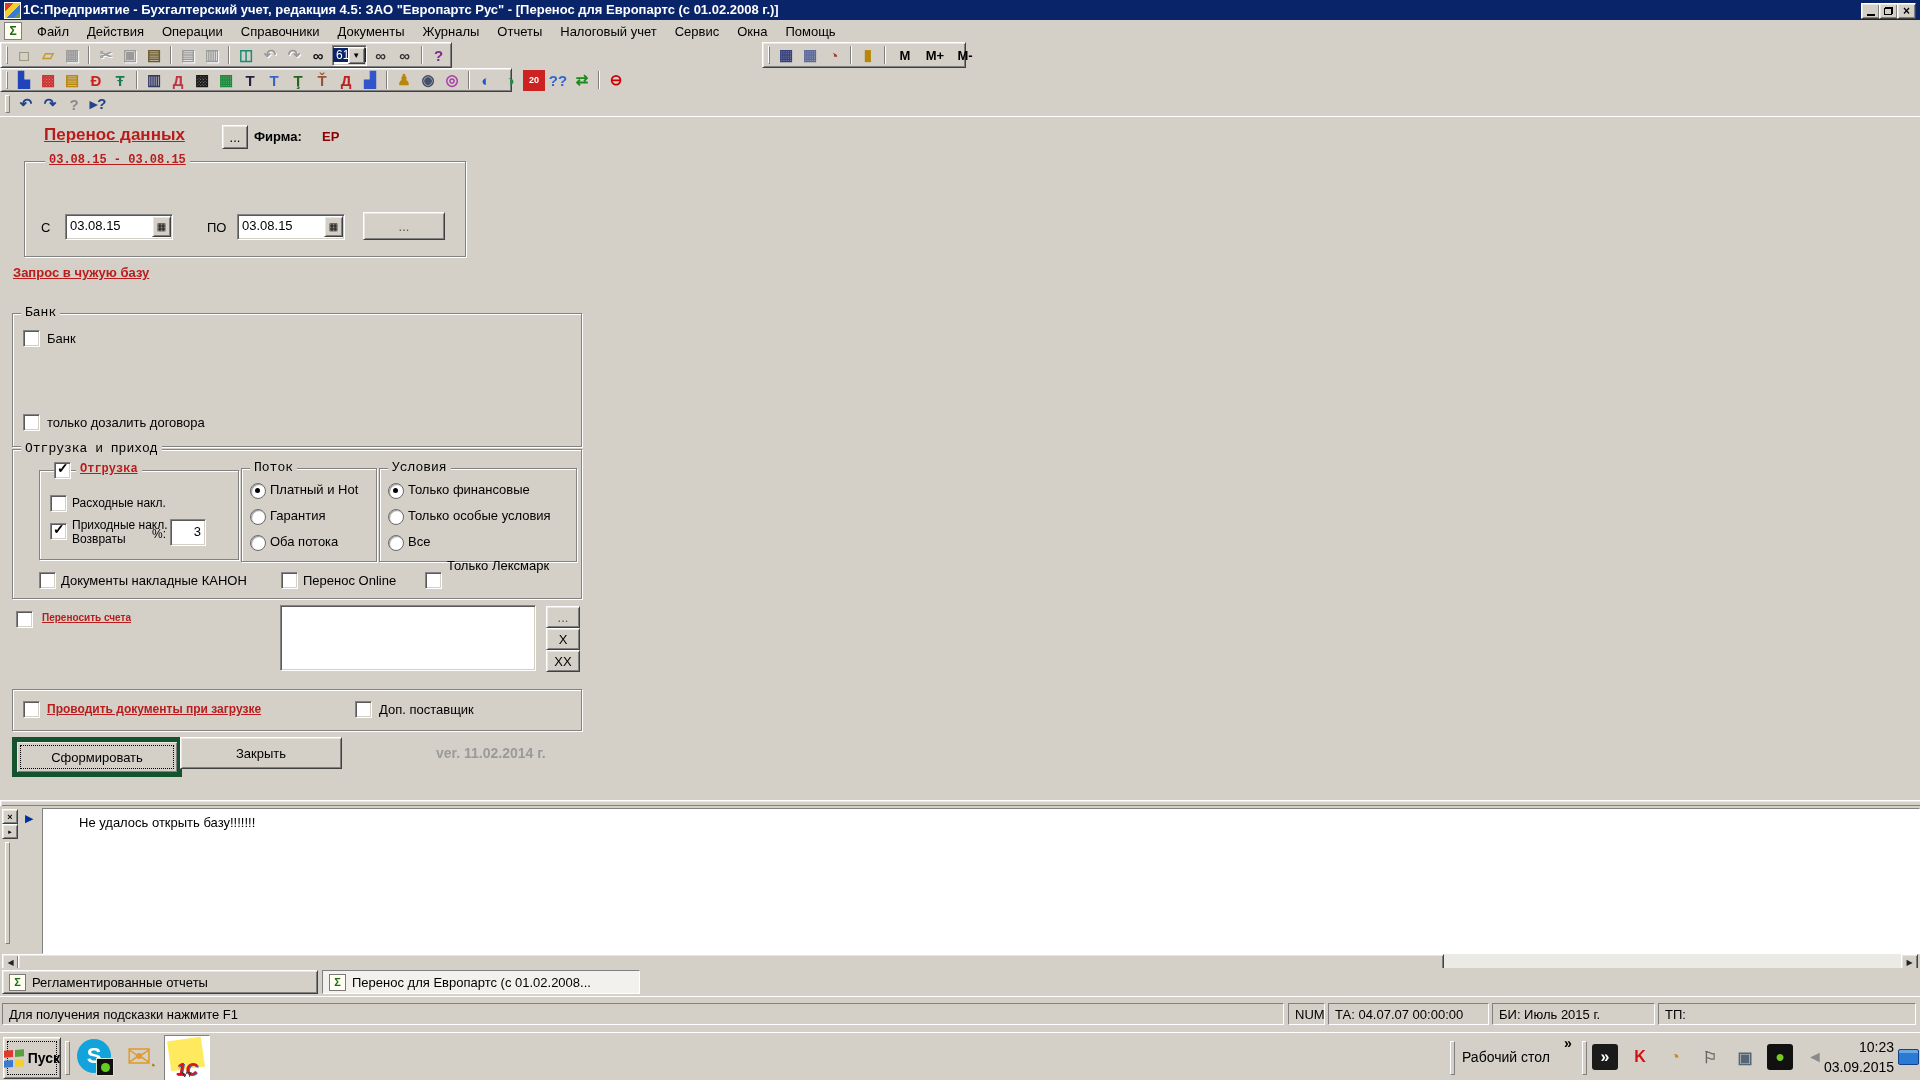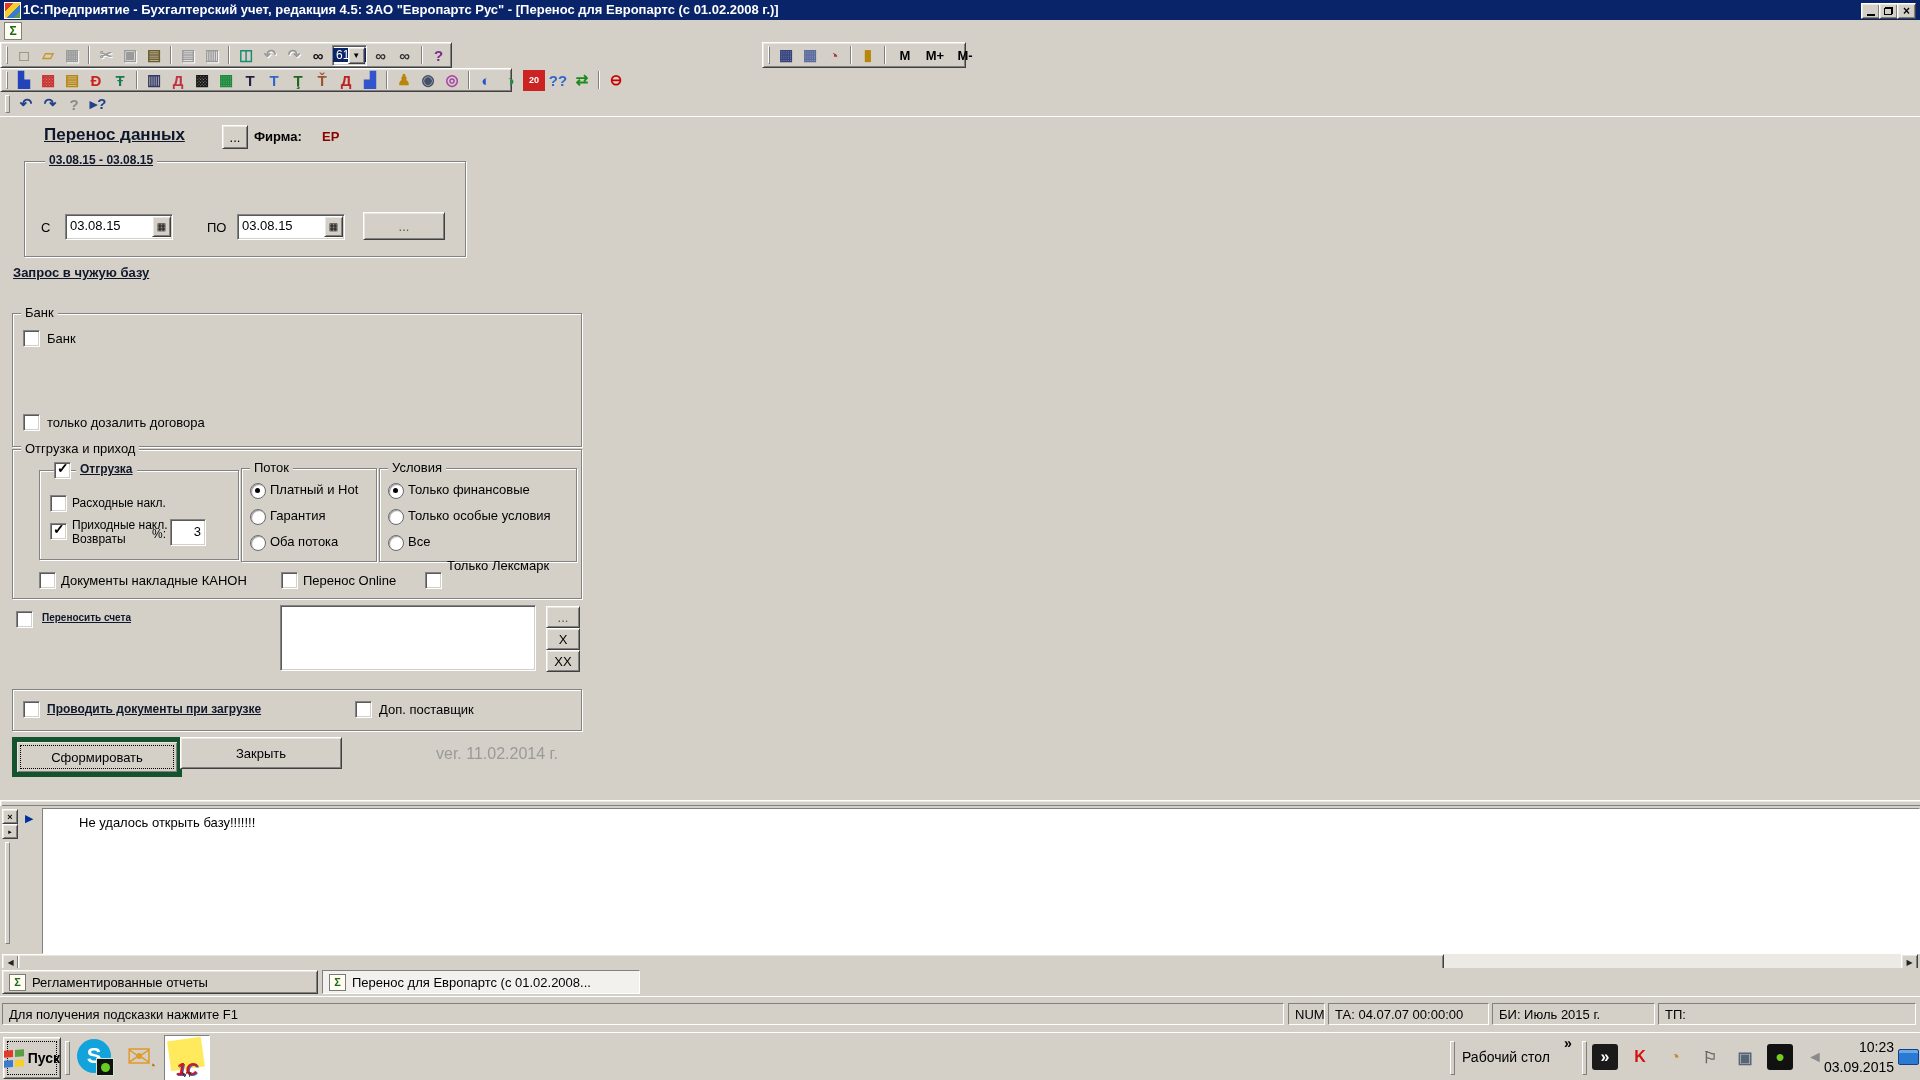--- a/index.html
+++ b/index.html
@@ -6,33 +6,33 @@
   .screen{position:relative;width:1920px;height:1080px;background:#d4d0c8;overflow:hidden;
           font-family:"Liberation Sans",sans-serif;font-size:13px;color:#000;}
   .abs{position:absolute;}
   
   .raised{background:#d4d0c8;border:1px solid;border-color:#fff #404040 #404040 #fff;
           box-shadow:inset 1px 1px 0 #e9e6df,inset -1px -1px 0 #808080;}
   .sunken{border:1px solid;border-color:#808080 #fff #fff #808080;}
   .field{background:#fff;border:1px solid;border-color:#848484 #fff #fff #848484;
          box-shadow:inset 1px 1px 0 #5a5a5a,inset -1px -1px 0 #d4d0c8;}
   .grp{position:absolute;border:1px solid #828282;box-shadow:inset 1px 1px 0 #fff,1px 1px 0 #fff;}
-  .glabel{position:absolute;top:-9px;left:8px;background:#d4d0c8;padding:0 4px;font-size:13px;white-space:nowrap;}
+  .glabel{position:absolute;top:-9px;left:8px;background:#d4d0c8;padding:0 4px;font-size:13px;white-space:nowrap;font-family:Liberation Mono, monospace;}
   .btn{position:absolute;display:flex;align-items:center;justify-content:center;background:#d4d0c8;
        border:1px solid;border-color:#fff #404040 #404040 #fff;
        box-shadow:inset 1px 1px 0 #e9e6df,inset -1px -1px 0 #808080;font-size:13px;cursor:default;}
   .btn.default{border:5px solid #14532d;}
   .focusdots{position:absolute;left:4px;right:4px;top:4px;bottom:4px;outline:1px dotted #000;}
   .cb{position:absolute;width:15px;height:15px;background:#fff;border:1px solid;
       border-color:#848484 #fff #fff #848484;box-shadow:inset 1px 1px 0 #5a5a5a,inset -1px -1px 0 #d4d0c8;}
   .cb.checked::after{content:"✓";position:absolute;left:2px;top:-3px;font-size:14px;font-weight:bold;color:#000;}
   .rb{position:absolute;width:14px;height:14px;background:#fff;border:1px solid #6a6a6a;border-radius:50%;
       box-shadow:inset 1px 1px 1px #9a9a9a;}
   .rb.checked::after{content:"";position:absolute;left:4px;top:4px;width:5px;height:5px;background:#000;border-radius:50%;}
-  .redlink{color:#0f172a;font-weight:bold;text-decoration:underline;white-space:nowrap;}
+  .redlink{color:#b91c1c;font-weight:bold;text-decoration:underline;white-space:nowrap;}
   .lbl{position:absolute;white-space:nowrap;}
   
   .titlebar{position:absolute;left:0;top:0;width:1920px;height:20px;background:#0a246a;color:#fff;
             display:flex;align-items:center;}
   .title-ic{position:absolute;left:4px;top:2px;width:15px;height:15px;border:1px solid #fff;
             background:linear-gradient(135deg,#e03a2a 0 30%,#f6cf2e 30% 55%,#3a7ad0 55% 80%,#5aa043 80%);}
   .wbtn{position:absolute;top:3px;width:17px;height:14px;display:flex;align-items:center;justify-content:center;}
   .glyph-min{width:8px;height:2px;background:#000;margin-top:7px;}
   .glyph-rest{position:relative;width:9px;height:8px;}
   .glyph-rest::before{content:"";position:absolute;right:0;top:0;width:6px;height:5px;border:1px solid #000;}
@@ -87,20 +87,33 @@
         <span class="glyph-min"></span>
       </span>
     <span class="wbtn raised" style="right:22px;">
         <span class="glyph-rest"></span>
       </span>
     <span class="wbtn raised" style="right:4px;font-weight:bold;font-size:12px;color:#000;">×</span>
   </div>
 
   <div class="menubar">
     <span class="mdi-ic">Σ</span>
+    <span style="display:flex;">
+        <span class="menu-item">Файл</span>
+        <span class="menu-item">Действия</span>
+        <span class="menu-item">Операции</span>
+        <span class="menu-item">Справочники</span>
+        <span class="menu-item">Документы</span>
+        <span class="menu-item">Журналы</span>
+        <span class="menu-item">Отчеты</span>
+        <span class="menu-item">Налоговый учет</span>
+        <span class="menu-item">Сервис</span>
+        <span class="menu-item">Окна</span>
+        <span class="menu-item">Помощь</span>
+      </span>
     <span class="wbtn raised" style="right:40px;top:24px;">
         <span class="glyph-min"></span>
       </span>
     <span class="wbtn raised" style="right:22px;top:24px;">
         <span class="glyph-rest"></span>
       </span>
     <span class="wbtn raised" style="right:4px;top:24px;font-weight:bold;font-size:12px;">×</span>
   </div>
 
   <div class="tbrow" style="top:42px;height:26px;">
@@ -289,21 +302,21 @@
       <span class="lbl redlink" style="left:34px;top:12px;font-size:12px;">Проводить документы при загрузке</span>
       <span class="cb" style="left:342px;top:11px;"></span>
       <span class="lbl" style="left:366px;top:12px;">Доп. поставщик</span>
     </div>
 
     <div class="btn default" style="left:12px;top:620px;width:160px;height:30px;">
       <span class="focusdots"></span>
       <span>Сформировать</span>
     </div>
     <div class="btn" style="left:180px;top:620px;width:160px;height:30px;">Закрыть</div>
-    <div class="lbl" style="left:436px;top:628px;color:#9a9a9a;font-weight:normal;font-size:16px;">ver. 11.02.2014 г.</div>
+    <div class="lbl" style="left:436px;top:628px;color:#9a9a9a;font-weight:bold;font-size:14px;">ver. 11.02.2014 г.</div>
   </div>
 
   <div class="abs raised" style="left:0;top:800px;width:1920px;height:5px;"></div>
 
   <div class="abs" style="left:0;top:806px;width:1920px;height:162px;background:#d4d0c8;">
     <span class="raised abs" style="left:2px;top:3px;width:14px;height:13px;display:flex;align-items:center;justify-content:center;font-size:9px;font-weight:bold;">×</span>
     <span class="raised abs" style="left:2px;top:18px;width:14px;height:13px;display:flex;align-items:center;justify-content:center;font-size:7px;">▸</span>
     <span class="abs" style="left:5px;top:36px;width:3px;height:100px;border:1px solid;border-color:#fff #808080 #808080 #fff;"></span>
     <div class="abs" style="left:18px;top:2px;width:24px;height:144px;background:#d4d0c8;border-right:1px solid #9a9a9a;">
       <span class="abs" style="left:7px;top:4px;color:#00309c;font-size:11px;">▶</span>

